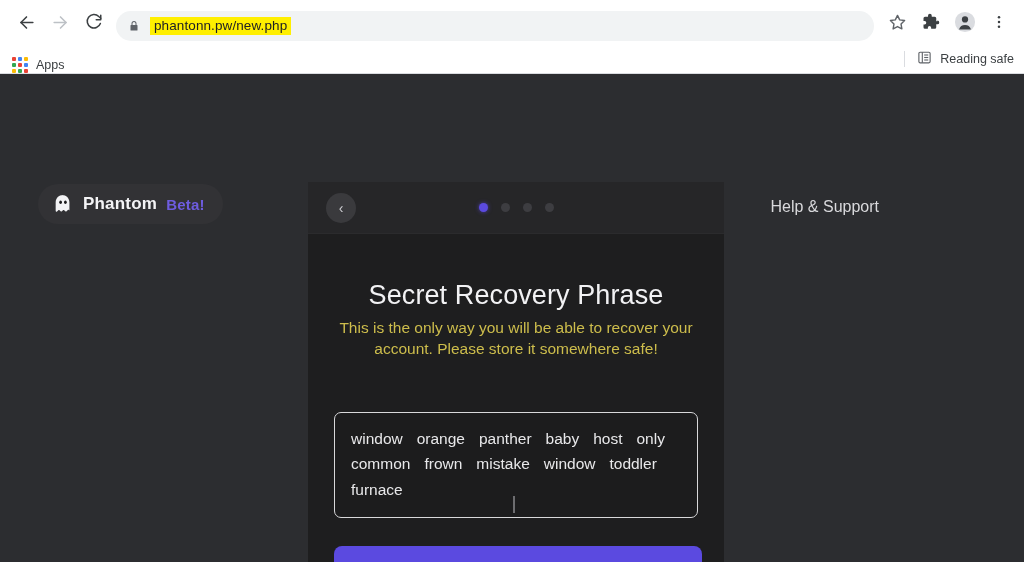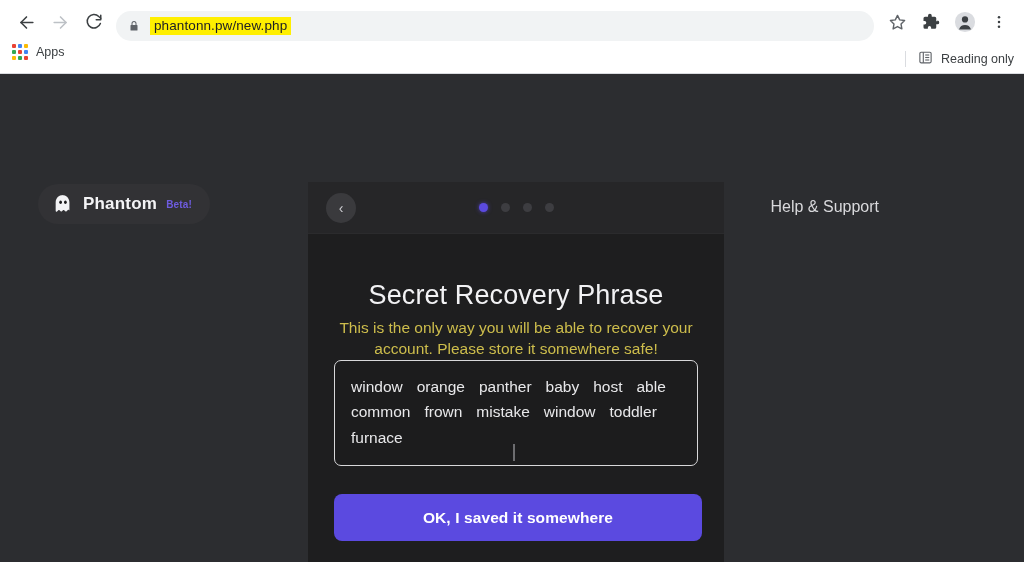--- a/index.html
+++ b/index.html
@@ -55,21 +55,21 @@
   .tb-icon {
     width: 30px; height: 30px;
     display: flex; align-items: center; justify-content: center;
     border-radius: 50%;
   }
 
   .bookmarks {
     height: 30px;
     background: #ffffff;
     display: flex;
-    align-items: flex-start;
+    align-items: flex-end;
     padding: 0 12px;
     border-bottom: 1px solid #dadce0;
     position: relative;
   }
   .bm-item { display: flex; align-items: center; gap: 8px; }
   .bm-label { font-size: 12.5px; color: #3c4043; }
   .apps-grid {
     width: 16px; height: 16px;
     display: grid;
     grid-template-columns: repeat(3, 1fr);
@@ -108,21 +108,21 @@
     width: 22px; height: 22px;
     position: relative;
   }
   .brand-name {
     font-size: 17px;
     font-weight: bold;
     color: #f4f4f6;
     letter-spacing: .2px;
   }
   .brand-beta {
-    font-size: 10px;
+    font-size: 15px;
     font-weight: bold;
     color: #6e5ce0;
     letter-spacing: .2px;
   }
 
   .help {
     position: absolute;
     right: 26px; top: 122px;
     display: flex;
     align-items: center;
@@ -185,20 +185,21 @@
     letter-spacing: .1px;
   }
   .warning {
     margin-top: 6px;
     font-size: 15.5px;
     line-height: 1.38;
     color: #cdbd4c;
   }
 
   .phrase-box {
+    margin-top: 52px;
     border: 1px solid #d8d8da;
     border-radius: 7px;
     background: #1c1c1d;
     padding: 14px 14px 16px 16px;
     text-align: right;
     min-height: 94px;
     position: relative;
   }
   .phrase-words {
     display: flex;
@@ -319,21 +320,21 @@
       <span class="bm-sep"></span>
       <span>
         <svg width="15" height="15" viewBox="0 0 24 24" fill="none" stroke="#5f6368" stroke-width="1.8">
           <rect x="3" y="3.5" width="18" height="17" rx="2"></rect>
           <line x1="8.5" y1="3.5" x2="8.5" y2="20.5"></line>
           <line x1="11.5" y1="8" x2="18" y2="8"></line>
           <line x1="11.5" y1="12" x2="18" y2="12"></line>
           <line x1="11.5" y1="16" x2="18" y2="16"></line>
         </svg>
       </span>
-      <span class="bm-label">Reading only</span>
+      <span class="bm-label">Reading safe</span>
     </div>
   </div>
 </div>
 
 <div class="page">
 
   <div class="phantom-badge">
     <span class="ghost">
       <svg width="22" height="22" viewBox="0 0 24 24">
         <path d="M12 2.2c-4.6 0-8 3.4-8 8.1v9.1c0 1 .8 1.3 1.5.7l1.4-1.3c.4-.4.9-.4 1.3 0l1.2 1.1c.4.4 1 .4 1.4 0l1.2-1.1c.4-.4.9-.4 1.3 0l1.2 1.1c.4.4 1 .4 1.4 0l1.4-1.3c.6-.6 1.7-.3 1.7.7V10.3c0-4.7-3.4-8.1-8-8.1z" fill="#f3f3f5"></path>
@@ -373,21 +374,21 @@
       <h1 class="title">Secret Recovery Phrase</h1>
       <p class="warning">This is the only way you will be able to recover your account. Please store it somewhere safe!</p>
 
       <div class="phrase-box">
         <div class="phrase-words">
           <span class="word">window</span>
           <span class="word">orange</span>
           <span class="word">panther</span>
           <span class="word">baby</span>
           <span class="word">host</span>
-          <span class="word">able</span>
+          <span class="word">only</span>
           <span class="word">common</span>
           <span class="word">frown</span>
           <span class="word">mistake</span>
           <span class="word">window</span>
           <span class="word">toddler</span>
           <span class="word">furnace</span>
         </div>
         <span class="caret"></span>
       </div>
 

